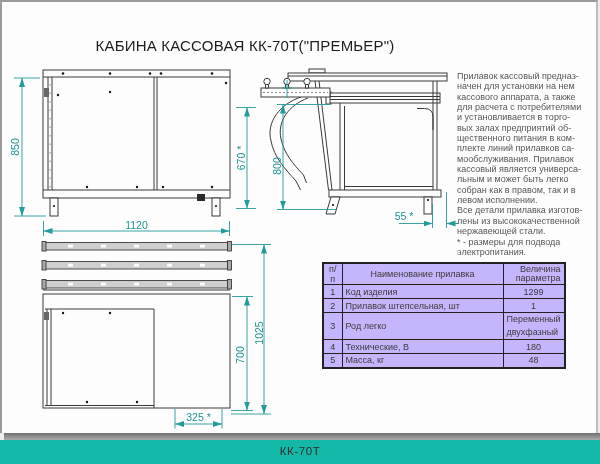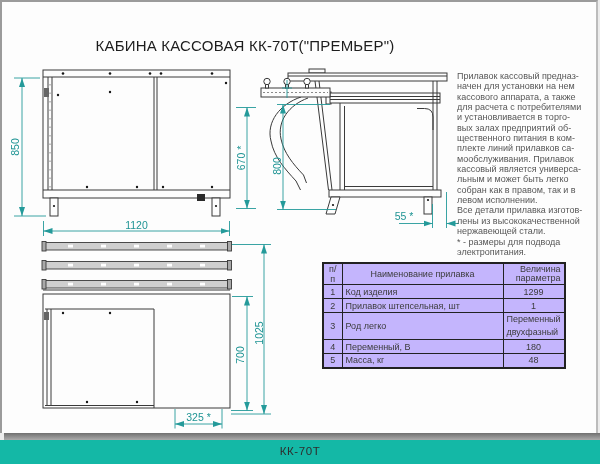--- a/index.html
+++ b/index.html
@@ -257,21 +257,21 @@
         <td class="n">Прилавок штепсельная, шт</td>
         <td class="c">1</td>
       </tr>
       <tr class="tall">
         <td class="c">3</td>
         <td class="n">Род легко</td>
         <td class="wrapleft">Переменный двухфазный</td>
       </tr>
       <tr>
         <td class="c">4</td>
-        <td class="n">Переменный, В</td>
+        <td class="n">Технические, В</td>
         <td class="c">180</td>
       </tr>
       <tr>
         <td class="c">5</td>
         <td class="n">Масса, кг</td>
         <td class="c">48</td>
       </tr>
     </tbody>
   </table>
 

